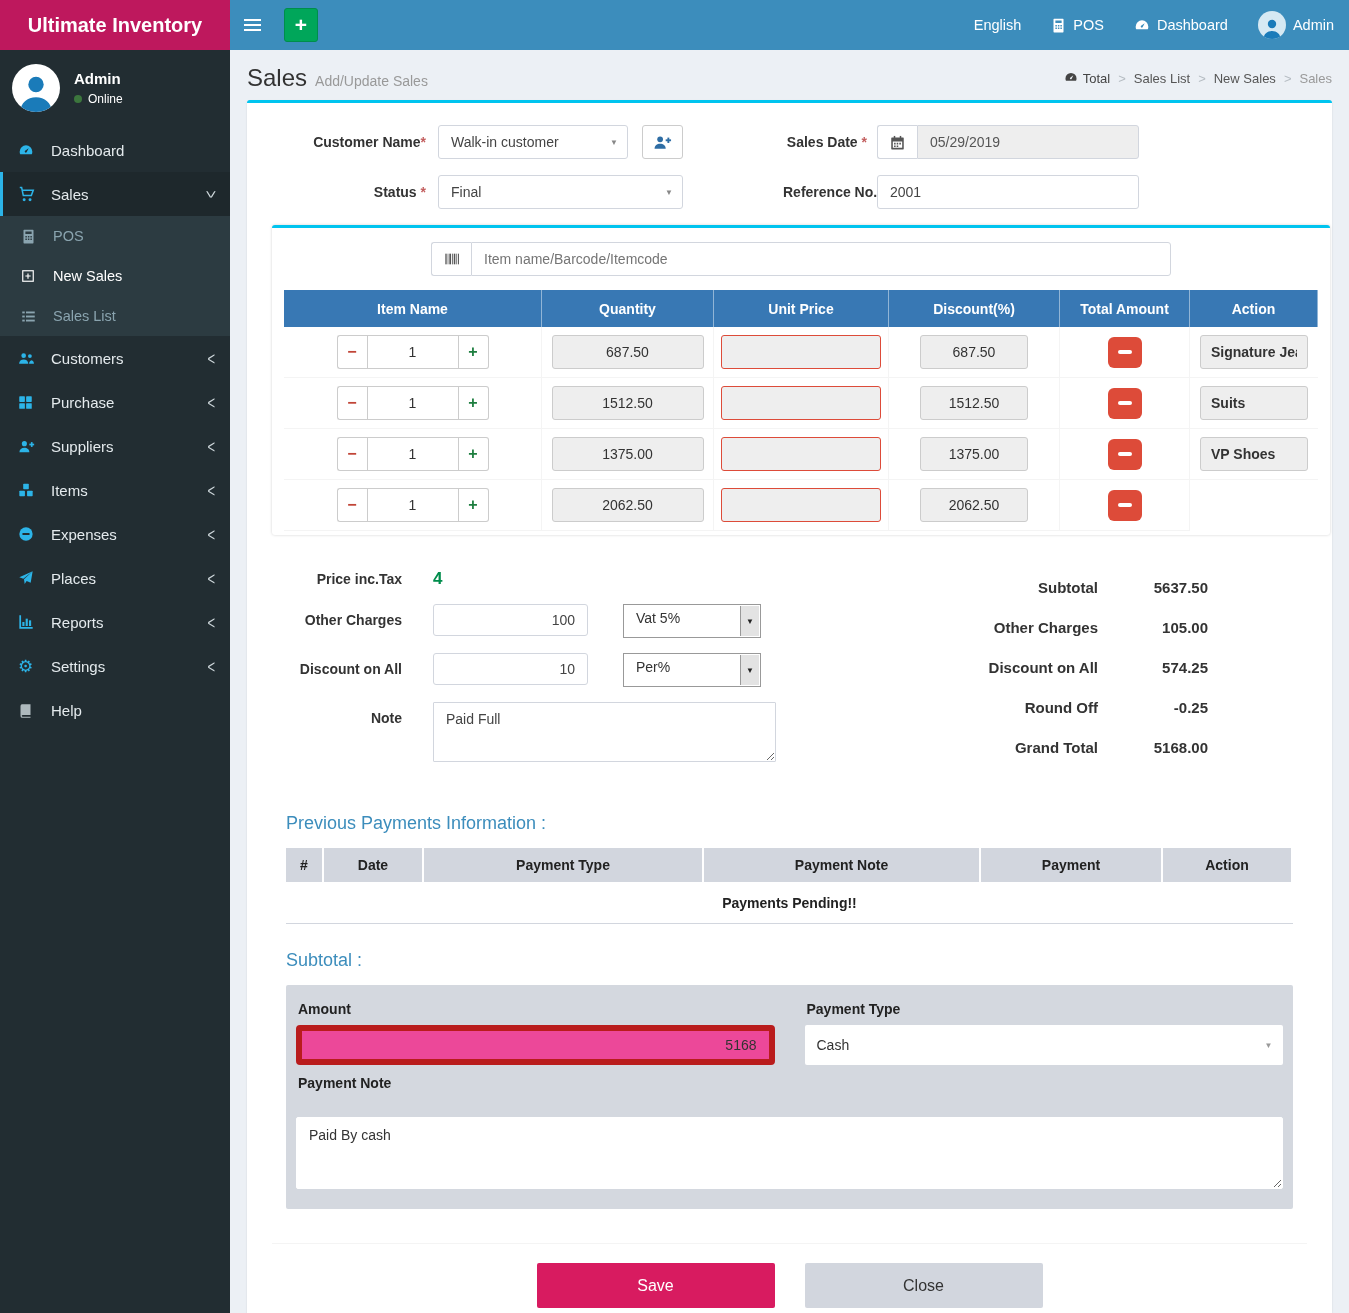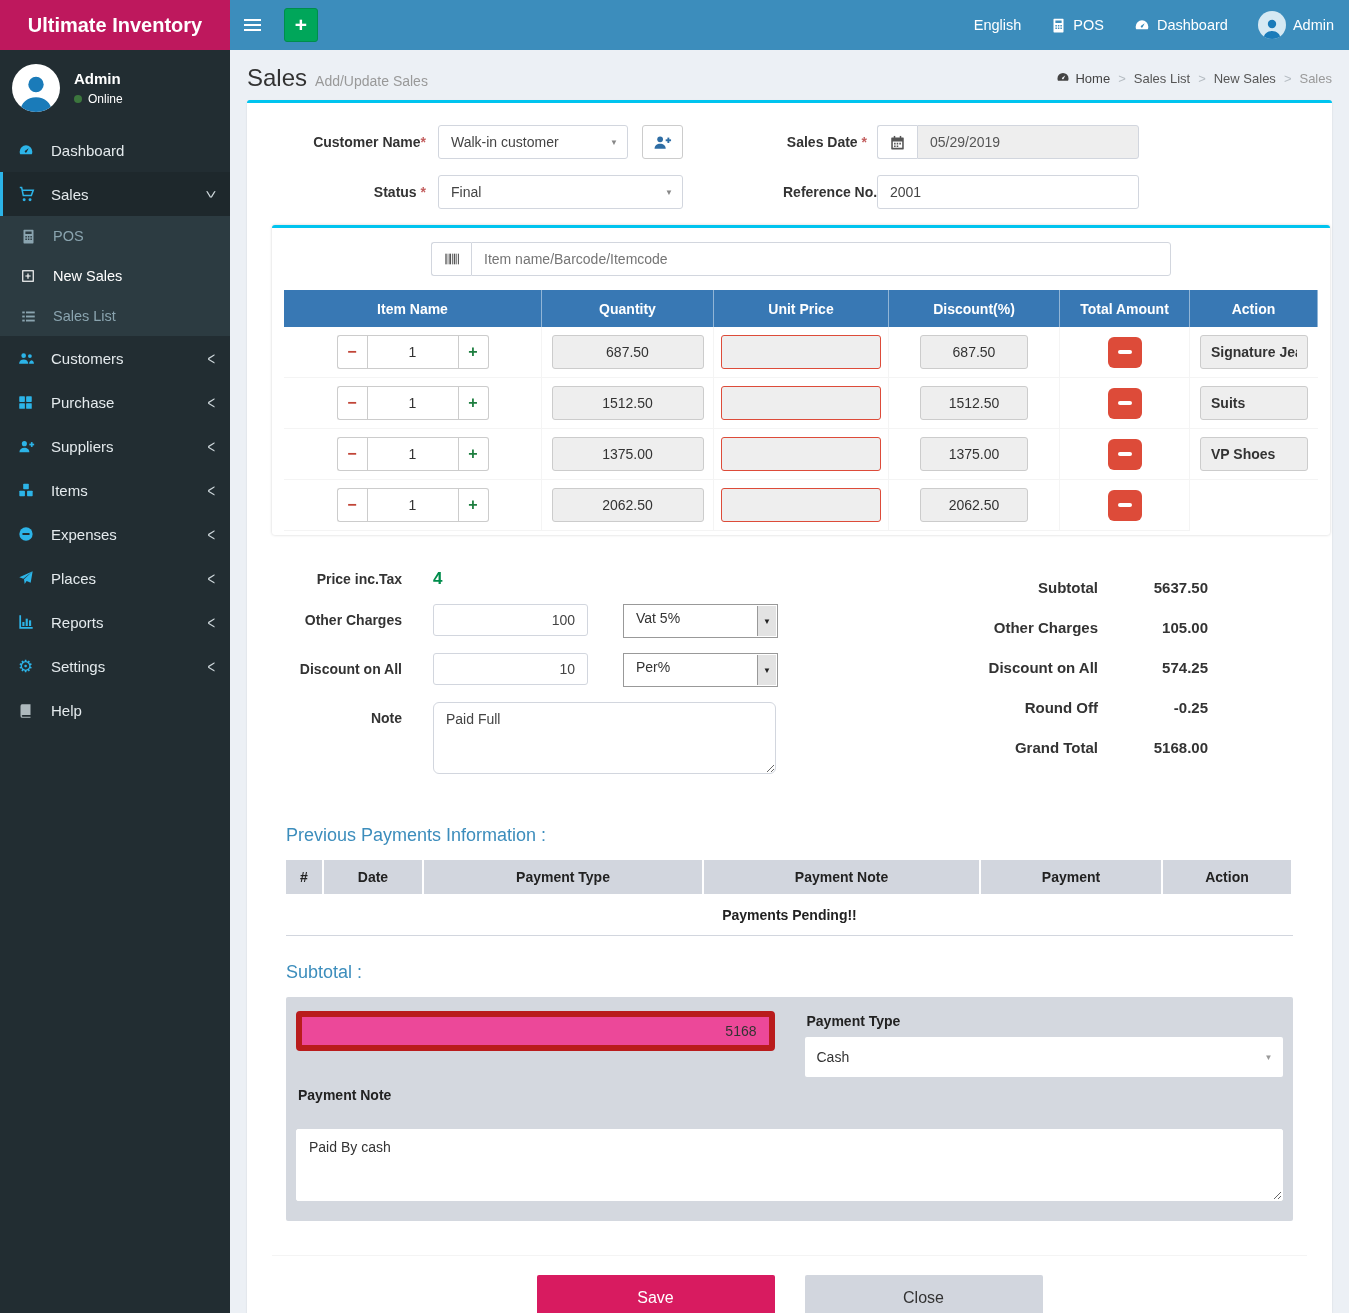--- a/index.html
+++ b/index.html
@@ -89,23 +89,23 @@
   .row-del-btn { width:34px; height:31px; background:#dd4b39; border:none; border-radius:6px; cursor:pointer; display:flex; align-items:center; justify-content:center; }
   .row-del-btn i { display:block; width:14px; height:3.5px; background:#fff; border-radius:2px; }
 
   
   .charges-area { display:flex; padding:28px 0 10px 0; }
   .charges-left { width:58%; }
   .ch-row { display:flex; align-items:flex-start; margin-bottom:15px; }
   .ch-label { width:130px; text-align:right; font-size:14px; font-weight:bold; color:#333; margin-right:31px; padding-top:8px; }
   .tax-count { font-size:17px; font-weight:bold; color:#008d4c; padding-top:6px; }
   .ch-input { width:155px; height:32px; border:1px solid #d2d6de; border-radius:3px; text-align:right; padding:0 12px; font-size:14px; color:#444; font-family:inherit; }
-  .classic-select { position:relative; width:155px; height:34px; margin-left:35px; border:1px solid #999; background:#fff; font-size:14px; color:#333; display:flex; align-items:center; padding:0 30px 6px 12px; cursor:pointer; }
+  .classic-select { position:relative; width:138px; height:34px; margin-left:35px; border:1px solid #999; background:#fff; font-size:14px; color:#333; display:flex; align-items:center; padding:0 30px 6px 12px; cursor:pointer; }
   .classic-select .sq { position:absolute; right:1px; top:1px; bottom:1px; width:19px; background:#e3e3e3; border-left:1px solid #999; display:flex; align-items:center; justify-content:center; font-size:8px; color:#222; }
-  .note-area { width:343px; height:72px; border:1px solid #d2d6de; border-radius:6px; font-size:14px; color:#444; padding:8px 12px; font-family:inherit; resize:both; }
+  .note-area { width:343px; height:60px; border:1px solid #d2d6de; border-radius:1px; font-size:14px; color:#444; padding:8px 12px; font-family:inherit; resize:both; }
   .totals-block { margin-left:auto; margin-right:99px; width:312px; padding-top:4px; }
   .tot-row { display:flex; align-items:center; height:40px; }
   .tot-label { flex:1; text-align:right; font-size:15px; font-weight:bold; color:#333; }
   .tot-value { width:110px; text-align:right; font-size:15px; font-weight:bold; color:#333; }
 
   
   .section-heading { color:#3c8dbc; font-size:18px; margin:26px 14px 14px 14px; font-weight:normal; }
   .pay-table { margin:0 14px; }
   .grid-pay { display:grid; grid-template-columns:38px 100px 280px 277px 182px 130px; }
   .ph { background:#d2d6de; color:#222; font-weight:bold; font-size:14px; height:36px; display:flex; align-items:center; justify-content:center; border-right:2px solid #fff; border-bottom:2px solid #fff; }
@@ -342,21 +342,21 @@
 
   <div class="content-header">
     <div>
       <span class="page-title">Sales</span><span class="page-subtitle">Add/Update Sales</span>
     </div>
     <div class="breadcrumb">
       <span class="bc-home">
         <span><svg width="14" height="14" viewBox="0 0 24 24" fill="#444">
               <path d="M12 5a9.5 9.5 0 0 0-9.5 9.5c0 1.4.3 2.8.9 4h17.2c.6-1.2.9-2.6.9-4A9.5 9.5 0 0 0 12 5zm.9 10.4a1.6 1.6 0 0 1-2.3-2.3L16 9.2l-3.1 6.2z"></path>
             </svg></span>
-        <span>Home</span>
+        <span>Total</span>
       </span>
       <span class="sep">&gt;</span>
       <span class="bc-link">Sales List</span>
       <span class="sep">&gt;</span>
       <span class="bc-link">New Sales</span>
       <span class="sep">&gt;</span>
       <span class="bc-active">Sales</span>
     </div>
   </div>
 
@@ -596,20 +596,21 @@
         <div class="ph">Payment</div>
         <div class="ph">Action</div>
         <div class="pay-empty">Payments Pending!!</div>
       </div>
     </div>
 
     <h2 class="section-heading">Subtotal :</h2>
     <div class="pay-panel">
       <div class="pp-row">
         <div class="pp-col">
+          <div class="pp-label">Amount</div>
           <input class="pp-input" value="5168" style="">
         </div>
         <div class="pp-col">
           <div class="pp-label">Payment Type</div>
           <div class="pp-select">
               <span>Cash</span>
               <span class="arrow">▼</span>
             </div>
         </div>
       </div>

